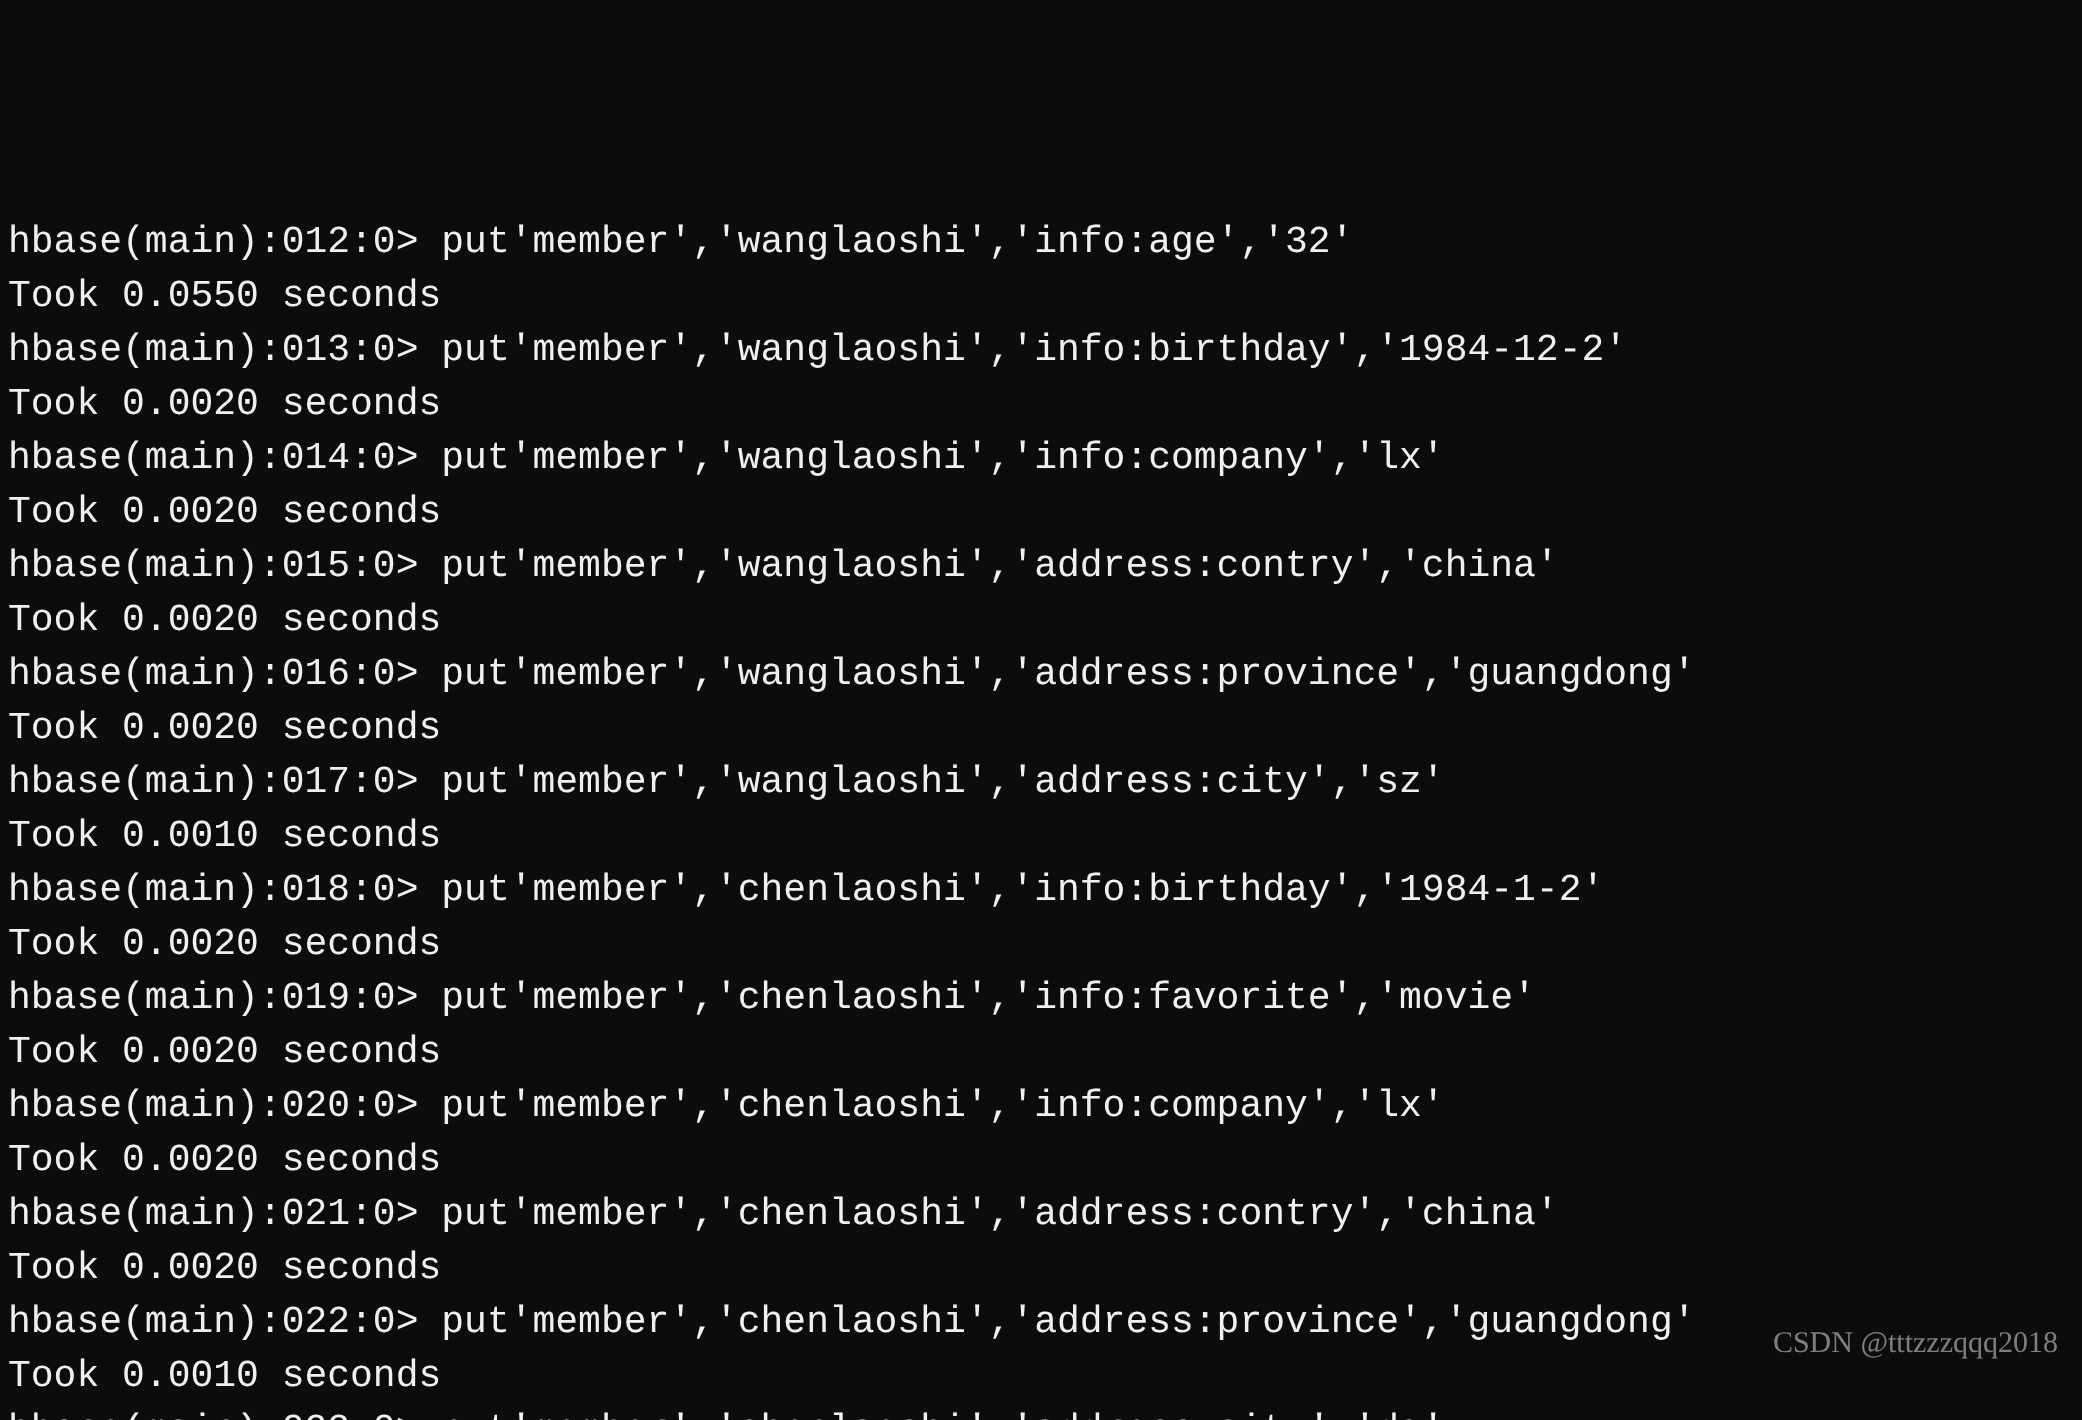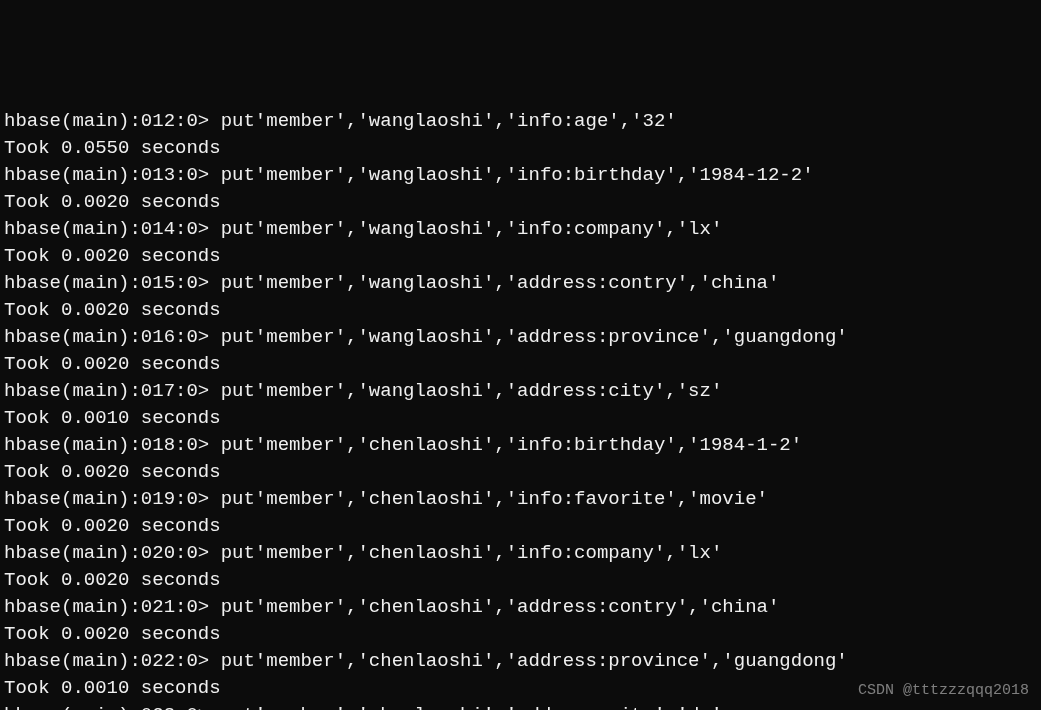--- a/index.html
+++ b/index.html
@@ -18,23 +18,23 @@
   }
   .terminal {
     padding: 0 4px;
   }
   .line {
     display: block;
   }
   .watermark {
     position: absolute;
     right: 12px;
-    bottom: 6px;
+    bottom: 24px;
     color: rgba(220,220,220,0.55);
-    font-family: Liberation Mono, monospace;
+    font-family: Liberation Serif, serif;
     font-size: 15px;
     white-space: nowrap;
     pointer-events: none;
   }
 </style>
 </head>
 <body>
 
 
 

